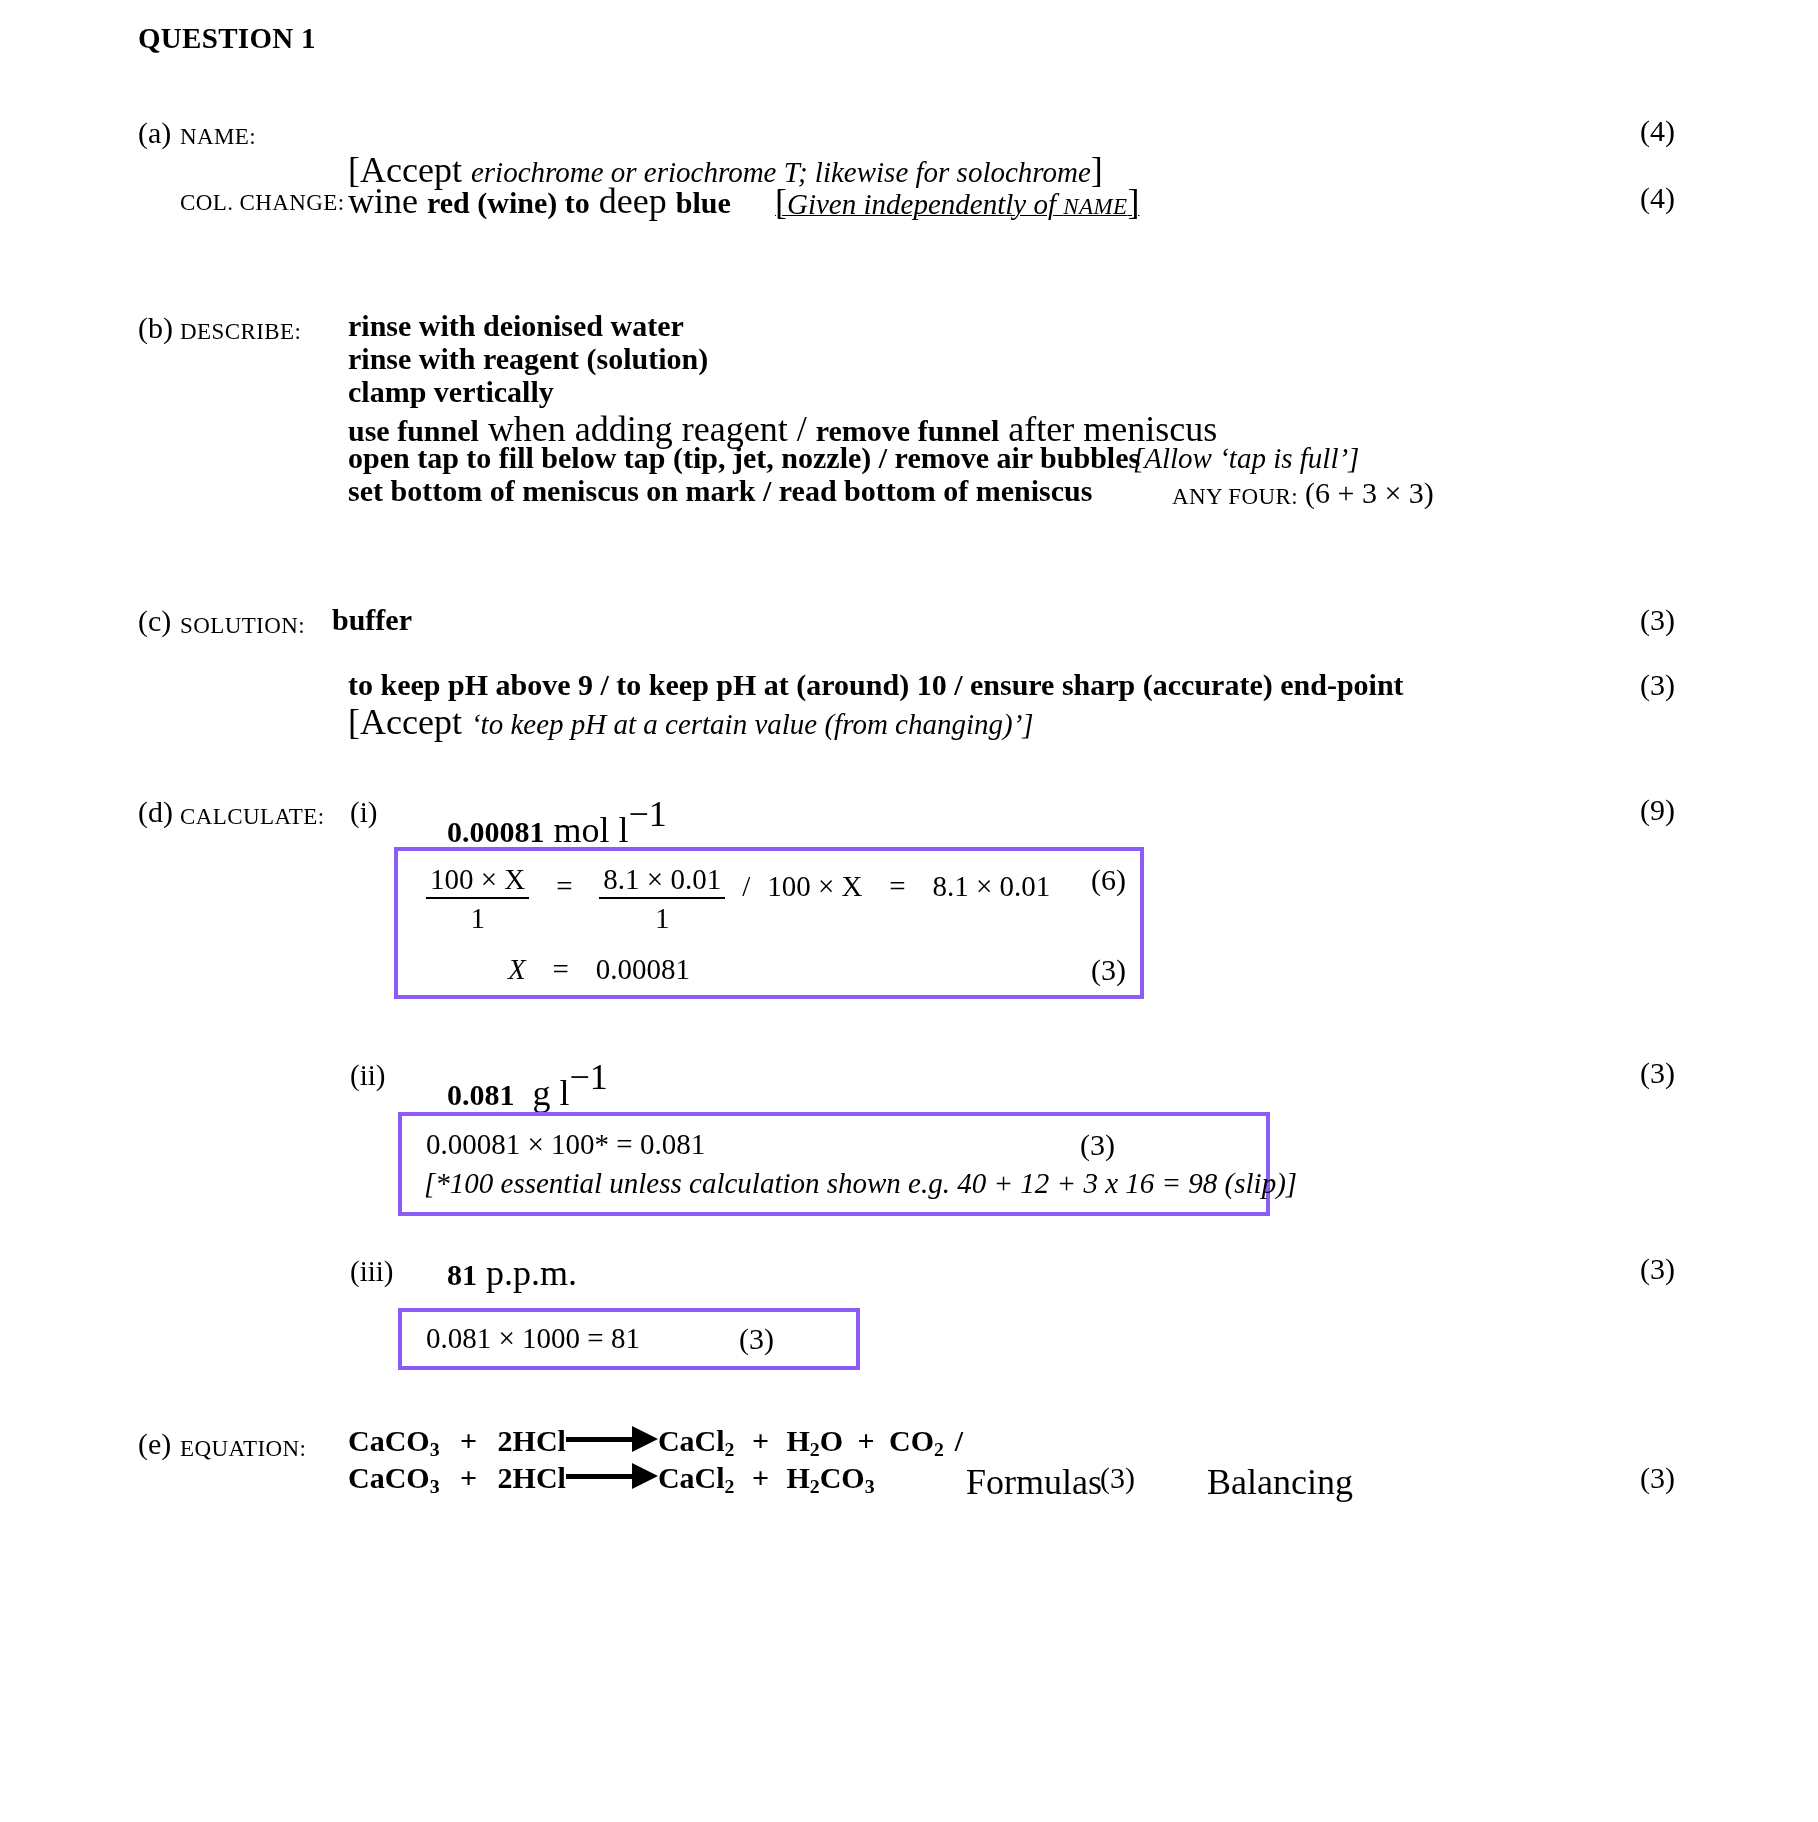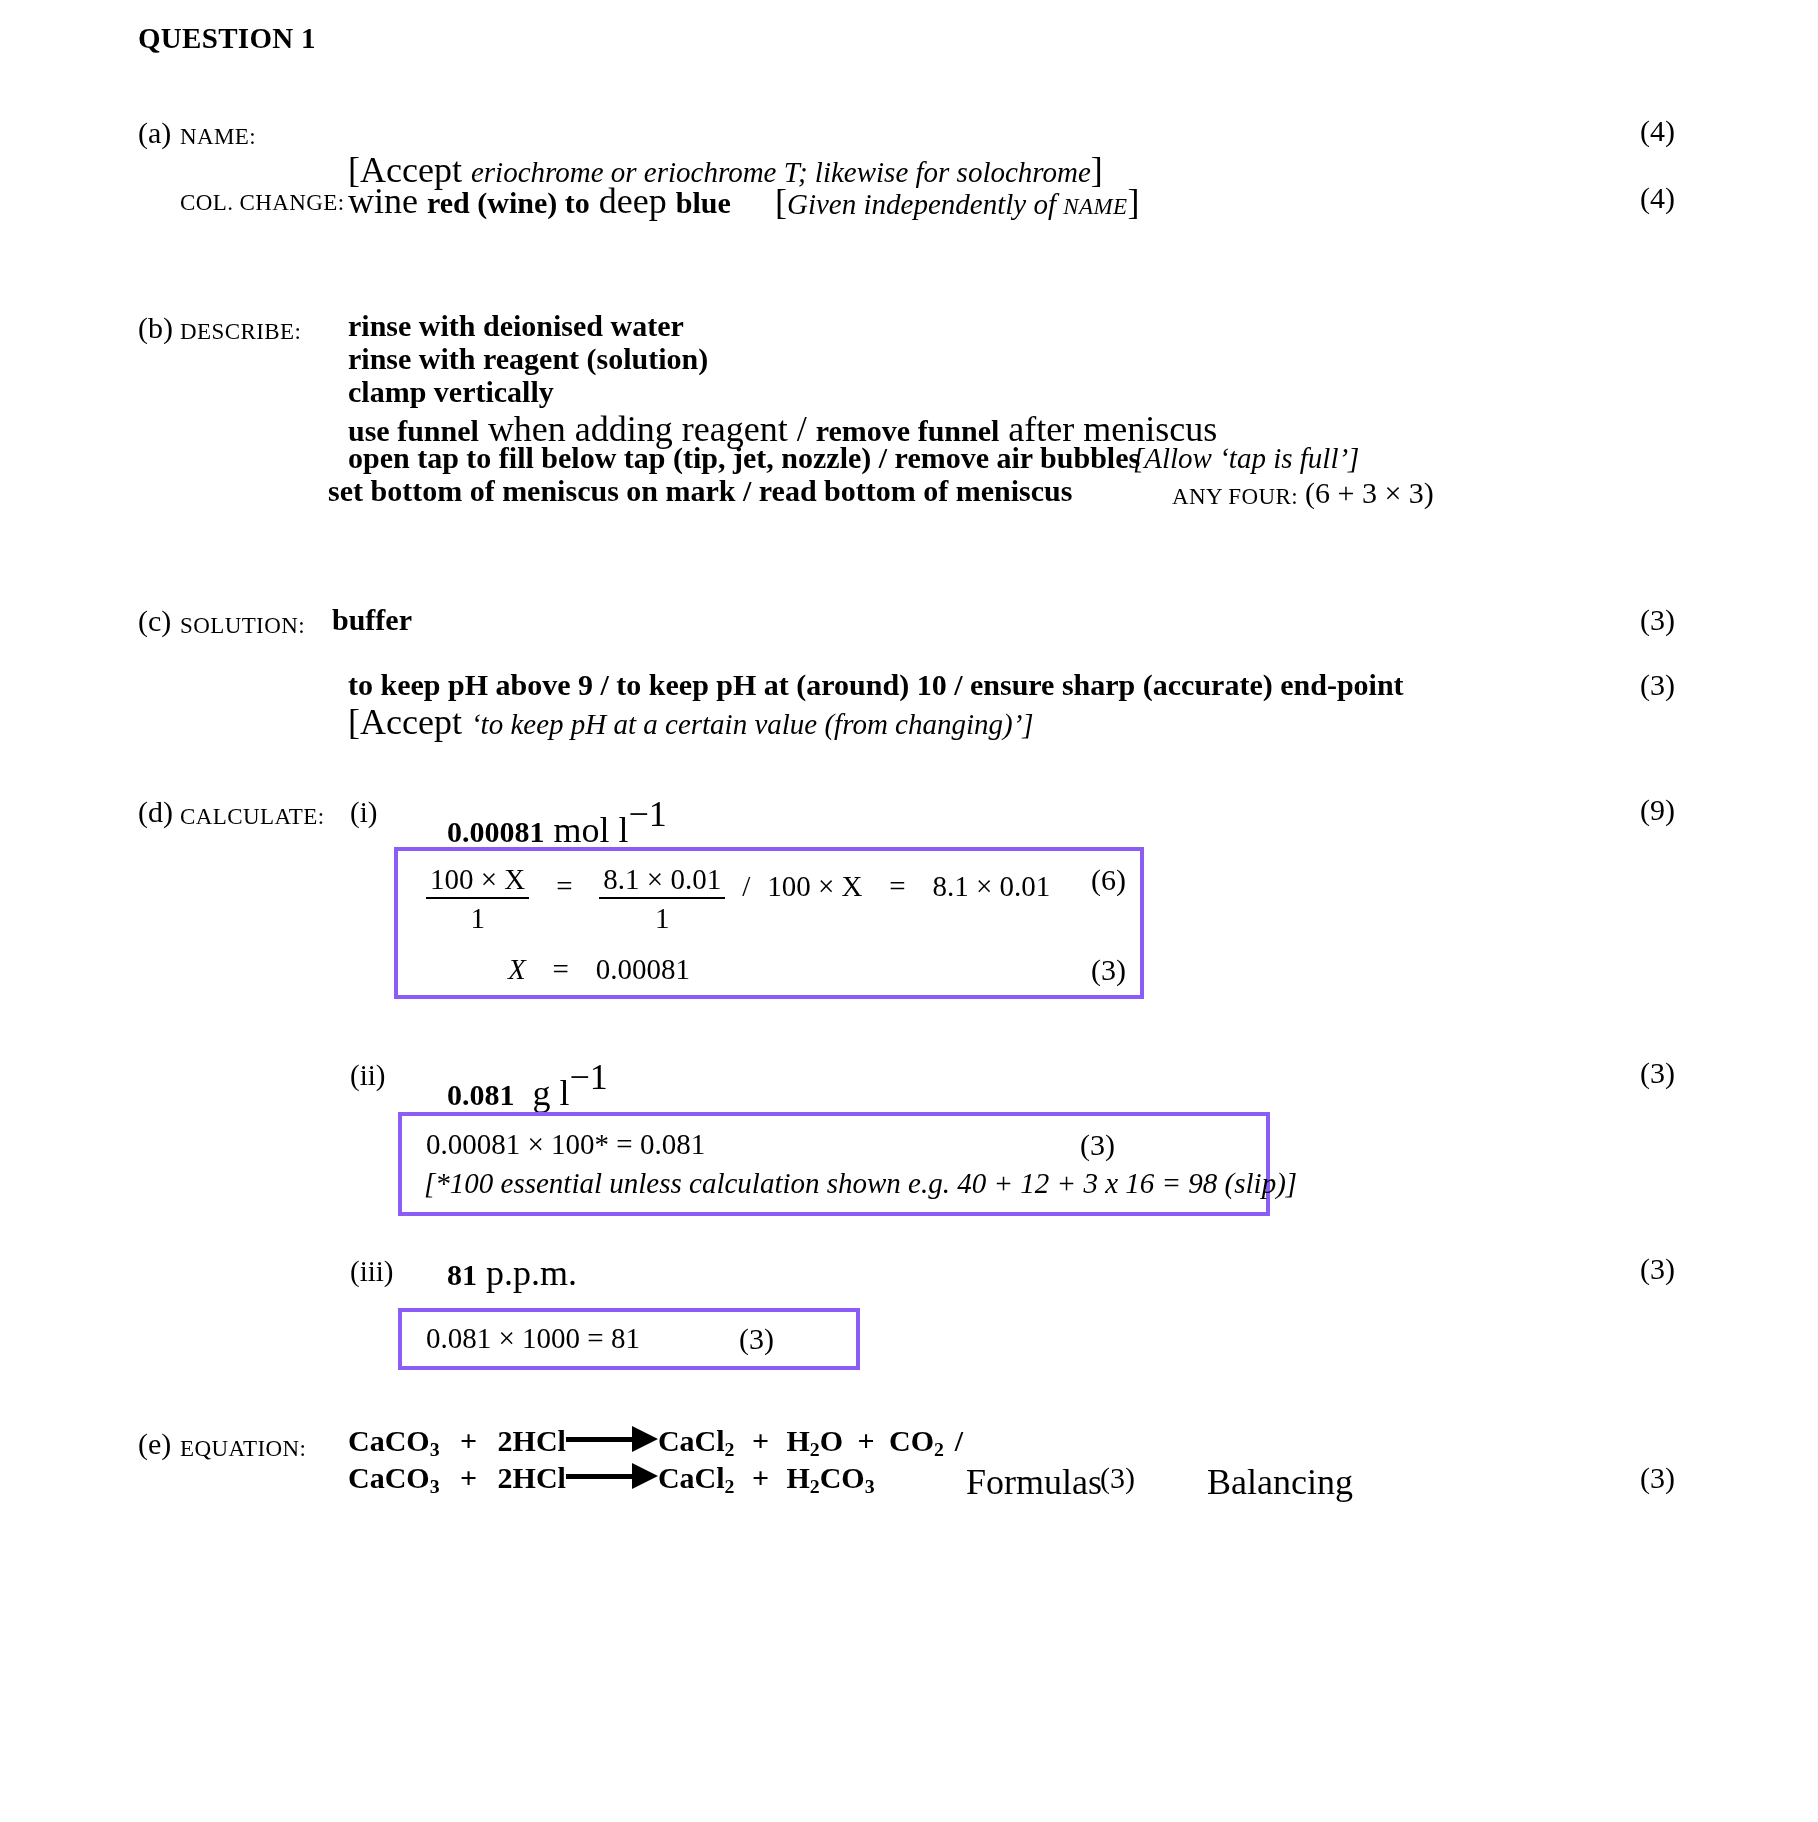--- a/index.html
+++ b/index.html
@@ -118,40 +118,40 @@
   <div class="abs marks" style="left:1640px; top:114px;">(4)</div>
 
   <div class="abs nowrap" style="left:348px; top:149px;">
     <span class="ans-plain">[Accept </span><span class="ital">eriochrome or eriochrome T; likewise for solochrome</span><span class="ans-plain">]</span>
   </div>
 
   <div class="abs smallcap" style="left:180px; top:190px;">COL. CHANGE:</div>
   <div class="abs nowrap" style="left:348px; top:180px;">
     <span class="ans-plain">wine </span><span class="ans-bold">red (wine) to</span><span class="ans-plain"> deep </span><span class="ans-bold">blue</span>
   </div>
-  <div class="abs nowrap" style="left:775px; top:181px;">
+  <div class="abs nowrap" style="left:775px; top:181px;text-decoration:underline;">
     <span class="ans-plain">[</span><span class="ital">Given independently of </span><span class="smallcap" style="font-style:italic;">NAME</span><span class="ans-plain">]</span>
   </div>
   <div class="abs marks" style="left:1640px; top:181px;">(4)</div>
 
   <div class="abs part-letter" style="left:138px; top:311px;">(b)</div>
   <div class="abs smallcap" style="left:180px; top:319px;">DESCRIBE:</div>
 
   <div class="abs ans-bold nowrap" style="left:348px; top:309px;">rinse with deionised water</div>
   <div class="abs ans-bold nowrap" style="left:348px; top:342px;">rinse with reagent (solution)</div>
   <div class="abs ans-bold nowrap" style="left:348px; top:375px;">clamp vertically</div>
 
   <div class="abs nowrap" style="left:348px; top:408px;">
     <span class="ans-bold">use funnel</span><span class="ans-plain"> when adding reagent / </span><span class="ans-bold">remove funnel</span><span class="ans-plain"> after meniscus</span>
   </div>
 
   <div class="abs ans-bold nowrap" style="left:348px; top:441px;">open tap to fill below tap (tip, jet, nozzle) / remove air bubbles</div>
   <div class="abs ital nowrap" style="left:1133px; top:442px;">[Allow ‘tap is full’]</div>
 
-  <div class="abs ans-bold nowrap" style="left:328px; top:474px;text-align:center;">set bottom of meniscus on mark / read bottom of meniscus</div>
+  <div class="abs ans-bold nowrap" style="left:348px; top:474px;text-align:center;">set bottom of meniscus on mark / read bottom of meniscus</div>
   <div class="abs smallcap" style="left:1172px; top:484px;">ANY FOUR:</div>
   <div class="abs marks nowrap" style="left:1305px; top:476px;">(6 + 3  × 3)</div>
 
   <div class="abs part-letter" style="left:138px; top:604px;">(c)</div>
   <div class="abs smallcap" style="left:180px; top:613px;">SOLUTION:</div>
   <div class="abs ans-bold" style="left:332px; top:603px;">buffer</div>
   <div class="abs marks" style="left:1640px; top:603px;">(3)</div>
 
   <div class="abs ans-bold nowrap" style="left:348px; top:668px;">to keep pH above 9 / to keep pH at (around) 10 / ensure sharp (accurate) end-point</div>
   <div class="abs marks" style="left:1640px; top:668px;">(3)</div>

